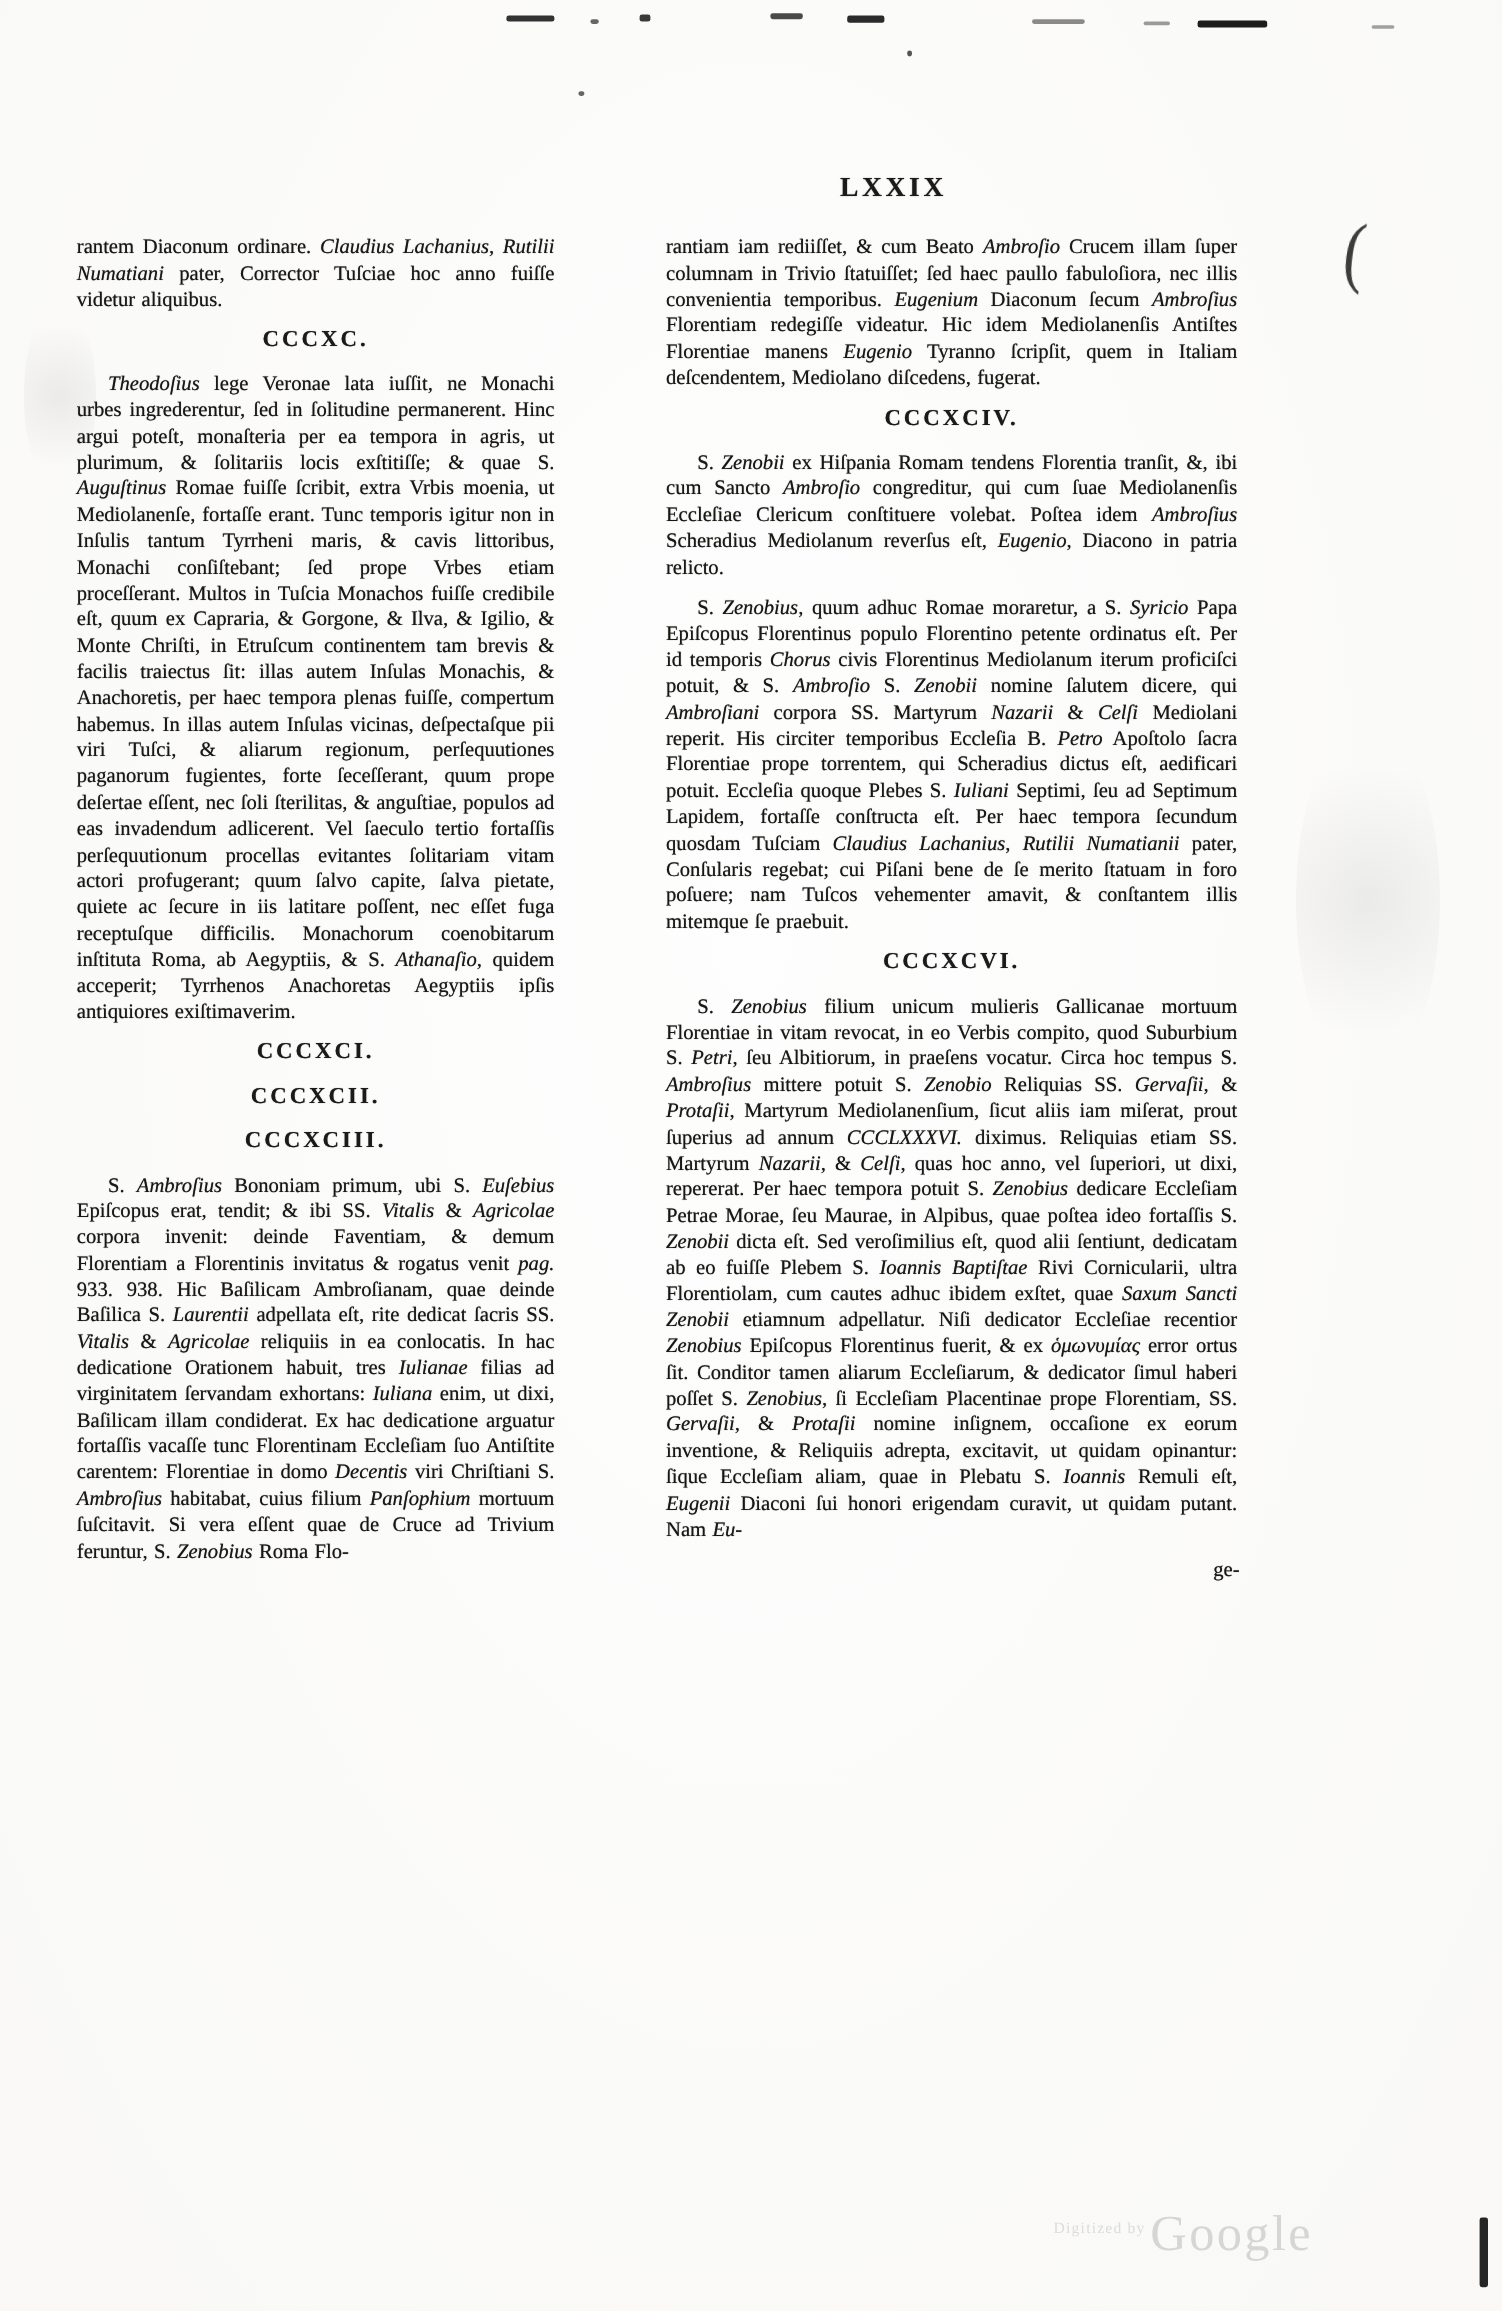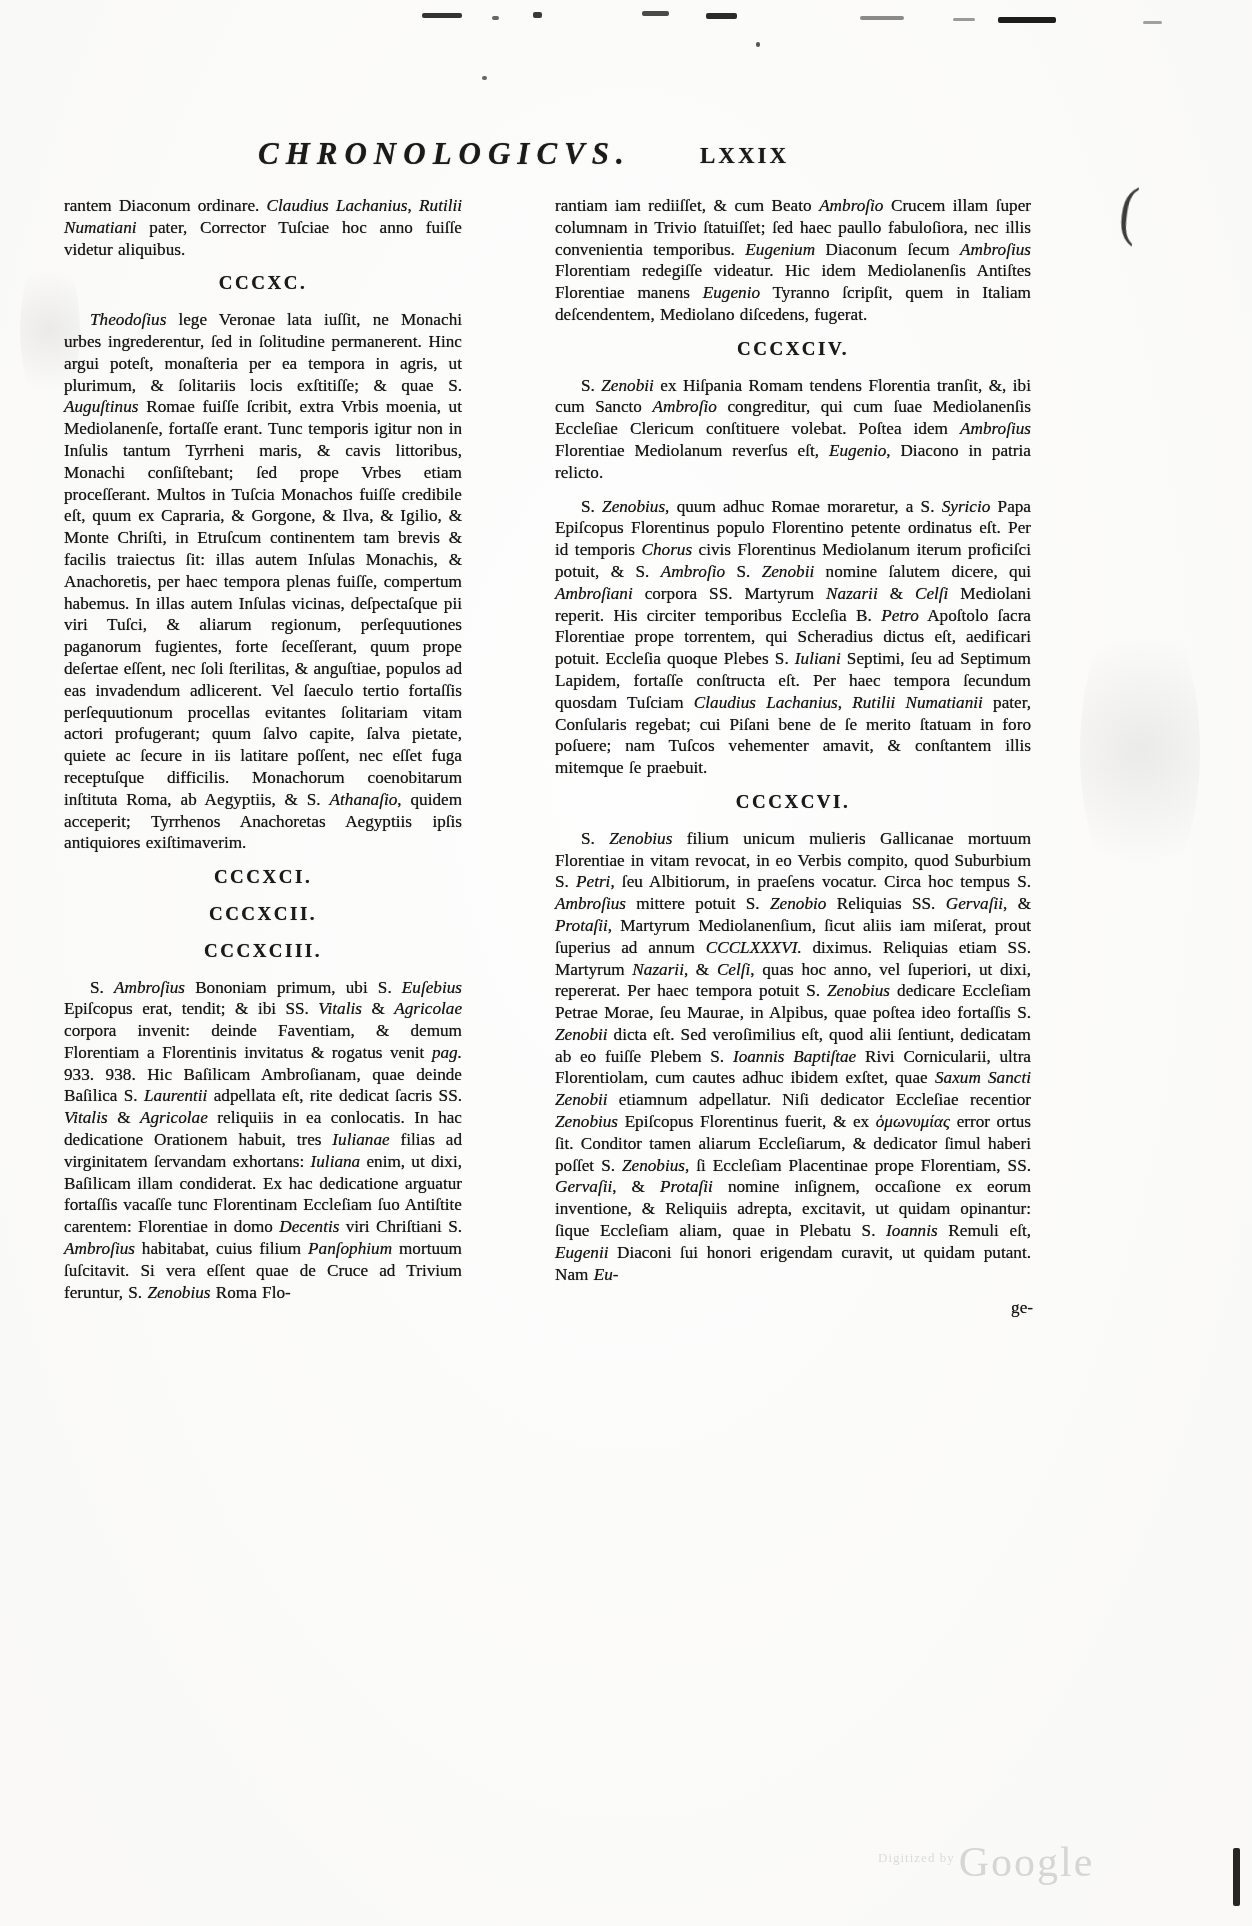--- a/index.html
+++ b/index.html
@@ -112,38 +112,37 @@
   <div class="artifact a3"></div>
   <div class="artifact a4"></div>
   <div class="artifact a5"></div>
   <div class="artifact a6"></div>
   <div class="artifact a7"></div>
   <div class="artifact a8"></div>
   <div class="artifact a9"></div>
   <div class="artifact a10"></div>
   <div class="artifact a11"></div>
 
-  <div class="page-title">CHRONOLOGICVS.</div>
   <div class="page-number">LXXIX</div>
 
   <div class="margin-paren">(</div>
 
   <div class="col col-left">
       <p class="para"><span>rantem Diaconum ordinare. </span><i>Claudius Lachanius</i><span>, </span><i>Rutilii Numatiani</i><span> pater, Corrector Tuſciae hoc anno fuiſſe videtur aliquibus.</span></p>
       <div class="sec-heading"><span>CCCXC.</span></div>
       <p class="para indent"><i>Theodoſius</i><span> lege Veronae lata iuſſit, ne Monachi urbes ingrederentur, ſed in ſolitudine permanerent. Hinc argui poteſt, monaſteria per ea tempora in agris, ut plurimum, &amp; ſolitariis locis exſtitiſſe; &amp; quae S. </span><i>Auguſtinus</i><span> Romae fuiſſe ſcribit, extra Vrbis moenia, ut Mediolanenſe, fortaſſe erant. Tunc temporis igitur non in Inſulis tantum Tyrrheni maris, &amp; cavis littoribus, Monachi conſiſtebant; ſed prope Vrbes etiam proceſſerant. Multos in Tuſcia Monachos fuiſſe credibile eſt, quum ex Capraria, &amp; Gorgone, &amp; Ilva, &amp; Igilio, &amp; Monte Chriſti, in Etruſcum continentem tam brevis &amp; facilis traiectus ſit: illas autem Inſulas Monachis, &amp; Anachoretis, per haec tempora plenas fuiſſe, compertum habemus. In illas autem Inſulas vicinas, deſpectaſque pii viri Tuſci, &amp; aliarum regionum, perſequutiones paganorum fugientes, forte ſeceſſerant, quum prope deſertae eſſent, nec ſoli ſterilitas, &amp; anguſtiae, populos ad eas invadendum adlicerent. Vel ſaeculo tertio fortaſſis perſequutionum procellas evitantes ſolitariam vitam actori profugerant; quum ſalvo capite, ſalva pietate, quiete ac ſecure in iis latitare poſſent, nec eſſet fuga receptuſque difficilis. Monachorum coenobitarum inſtituta Roma, ab Aegyptiis, &amp; S. </span><i>Athanaſio</i><span>, quidem acceperit; Tyrrhenos Anachoretas Aegyptiis ipſis antiquiores exiſtimaverim.</span></p>
       <div class="sec-heading"><span>CCCXCI.</span></div>
       <div class="sec-heading"><span>CCCXCII.</span></div>
       <div class="sec-heading"><span>CCCXCIII.</span></div>
       <p class="para indent"><span>S. </span><i>Ambroſius</i><span> Bononiam primum, ubi S. </span><i>Euſebius</i><span> Epiſcopus erat, tendit; &amp; ibi SS. </span><i>Vitalis</i><span> &amp; </span><i>Agricolae</i><span> corpora invenit: deinde Faventiam, &amp; demum Florentiam a Florentinis invitatus &amp; rogatus venit </span><i>pag.</i><span> 933. 938. Hic Baſilicam Ambroſianam, quae deinde Baſilica S. </span><i>Laurentii</i><span> adpellata eſt, rite dedicat ſacris SS. </span><i>Vitalis</i><span> &amp; </span><i>Agricolae</i><span> reliquiis in ea conlocatis. In hac dedicatione Orationem habuit, tres </span><i>Iulianae</i><span> filias ad virginitatem ſervandam exhortans: </span><i>Iuliana</i><span> enim, ut dixi, Baſilicam illam condiderat. Ex hac dedicatione arguatur fortaſſis vacaſſe tunc Florentinam Eccleſiam ſuo Antiſtite carentem: Florentiae in domo </span><i>Decentis</i><span> viri Chriſtiani S. </span><i>Ambroſius</i><span> habitabat, cuius filium </span><i>Panſophium</i><span> mortuum ſuſcitavit. Si vera eſſent quae de Cruce ad Trivium feruntur, S. </span><i>Zenobius</i><span> Roma Flo-</span></p>
     </div>
   <div class="col col-right">
       <p class="para"><span>rantiam iam rediiſſet, &amp; cum Beato </span><i>Ambroſio</i><span> Crucem illam ſuper columnam in Trivio ſtatuiſſet; ſed haec paullo fabuloſiora, nec illis convenientia temporibus. </span><i>Eugenium</i><span> Diaconum ſecum </span><i>Ambroſius</i><span> Florentiam redegiſſe videatur. Hic idem Mediolanenſis Antiſtes Florentiae manens </span><i>Eugenio</i><span> Tyranno ſcripſit, quem in Italiam deſcendentem, Mediolano diſcedens, fugerat.</span></p>
       <div class="sec-heading"><span>CCCXCIV.</span></div>
-      <p class="para indent"><span>S. </span><i>Zenobii</i><span> ex Hiſpania Romam tendens Florentia tranſit, &amp;, ibi cum Sancto </span><i>Ambroſio</i><span> congreditur, qui cum ſuae Mediolanenſis Eccleſiae Clericum conſtituere volebat. Poſtea idem </span><i>Ambroſius</i><span> Florentiae Mediolanum reverſus eſt, </span><i>Eugenio</i><span>, Diacono in patria relicto.</span></p>
+      <p class="para indent"><span>S. </span><i>Zenobii</i><span> ex Hiſpania Romam tendens Florentia tranſit, &amp;, ibi cum Sancto </span><i>Ambroſio</i><span> congreditur, qui cum ſuae Mediolanenſis Eccleſiae Clericum conſtituere volebat. Poſtea idem </span><i>Ambroſius</i><span> Scheradius Mediolanum reverſus eſt, </span><i>Eugenio</i><span>, Diacono in patria relicto.</span></p>
       <p class="para indent"><span>S. </span><i>Zenobius</i><span>, quum adhuc Romae moraretur, a S. </span><i>Syricio</i><span> Papa Epiſcopus Florentinus populo Florentino petente ordinatus eſt. Per id temporis </span><i>Chorus</i><span> civis Florentinus Mediolanum iterum proficiſci potuit, &amp; S. </span><i>Ambroſio</i><span> S. </span><i>Zenobii</i><span> nomine ſalutem dicere, qui </span><i>Ambroſiani</i><span> corpora SS. Martyrum </span><i>Nazarii</i><span> &amp; </span><i>Celſi</i><span> Mediolani reperit. His circiter temporibus Eccleſia B. </span><i>Petro</i><span> Apoſtolo ſacra Florentiae prope torrentem, qui Scheradius dictus eſt, aedificari potuit. Eccleſia quoque Plebes S. </span><i>Iuliani</i><span> Septimi, ſeu ad Septimum Lapidem, fortaſſe conſtructa eſt. Per haec tempora ſecundum quosdam Tuſciam </span><i>Claudius Lachanius</i><span>, </span><i>Rutilii Numatianii</i><span> pater, Conſularis regebat; cui Piſani bene de ſe merito ſtatuam in foro poſuere; nam Tuſcos vehementer amavit, &amp; conſtantem illis mitemque ſe praebuit.</span></p>
       <div class="sec-heading"><span>CCCXCVI.</span></div>
       <p class="para indent"><span>S. </span><i>Zenobius</i><span> filium unicum mulieris Gallicanae mortuum Florentiae in vitam revocat, in eo Verbis compito, quod Suburbium S. </span><i>Petri</i><span>, ſeu Albitiorum, in praeſens vocatur. Circa hoc tempus S. </span><i>Ambroſius</i><span> mittere potuit S. </span><i>Zenobio</i><span> Reliquias SS. </span><i>Gervaſii</i><span>, &amp; </span><i>Protaſii</i><span>, Martyrum Mediolanenſium, ſicut aliis iam miſerat, prout ſuperius ad annum </span><i>CCCLXXXVI.</i><span> diximus. Reliquias etiam SS. Martyrum </span><i>Nazarii</i><span>, &amp; </span><i>Celſi</i><span>, quas hoc anno, vel ſuperiori, ut dixi, repererat. Per haec tempora potuit S. </span><i>Zenobius</i><span> dedicare Eccleſiam Petrae Morae, ſeu Maurae, in Alpibus, quae poſtea ideo fortaſſis S. </span><i>Zenobii</i><span> dicta eſt. Sed veroſimilius eſt, quod alii ſentiunt, dedicatam ab eo fuiſſe Plebem S. </span><i>Ioannis Baptiſtae</i><span> Rivi Cornicularii, ultra Florentiolam, cum cautes adhuc ibidem exſtet, quae </span><i>Saxum Sancti Zenobii</i><span> etiamnum adpellatur. Niſi dedicator Eccleſiae recentior </span><i>Zenobius</i><span> Epiſcopus Florentinus fuerit, &amp; ex </span><i>ὁμωνυμίας</i><span> error ortus ſit. Conditor tamen aliarum Eccleſiarum, &amp; dedicator ſimul haberi poſſet S. </span><i>Zenobius</i><span>, ſi Eccleſiam Placentinae prope Florentiam, SS. </span><i>Gervaſii</i><span>, &amp; </span><i>Protaſii</i><span> nomine inſignem, occaſione ex eorum inventione, &amp; Reliquiis adrepta, excitavit, ut quidam opinantur: ſique Eccleſiam aliam, quae in Plebatu S. </span><i>Ioannis</i><span> Remuli eſt, </span><i>Eugenii</i><span> Diaconi ſui honori erigendam curavit, ut quidam putant. Nam </span><i>Eu-</i></p>
       <div class="catchword">ge-</div>
     </div>
 
   <div class="edge-mark"></div>
 
   <div class="watermark">
     <span class="wm-prefix">Digitized by</span>

